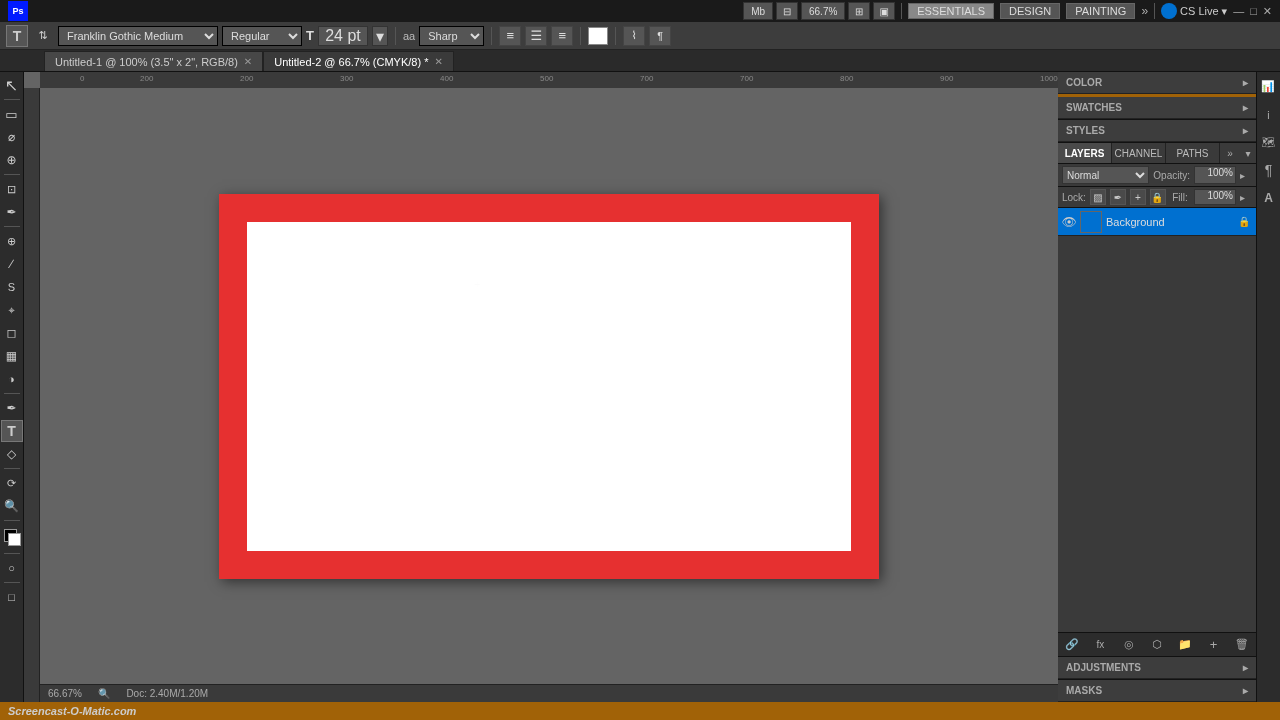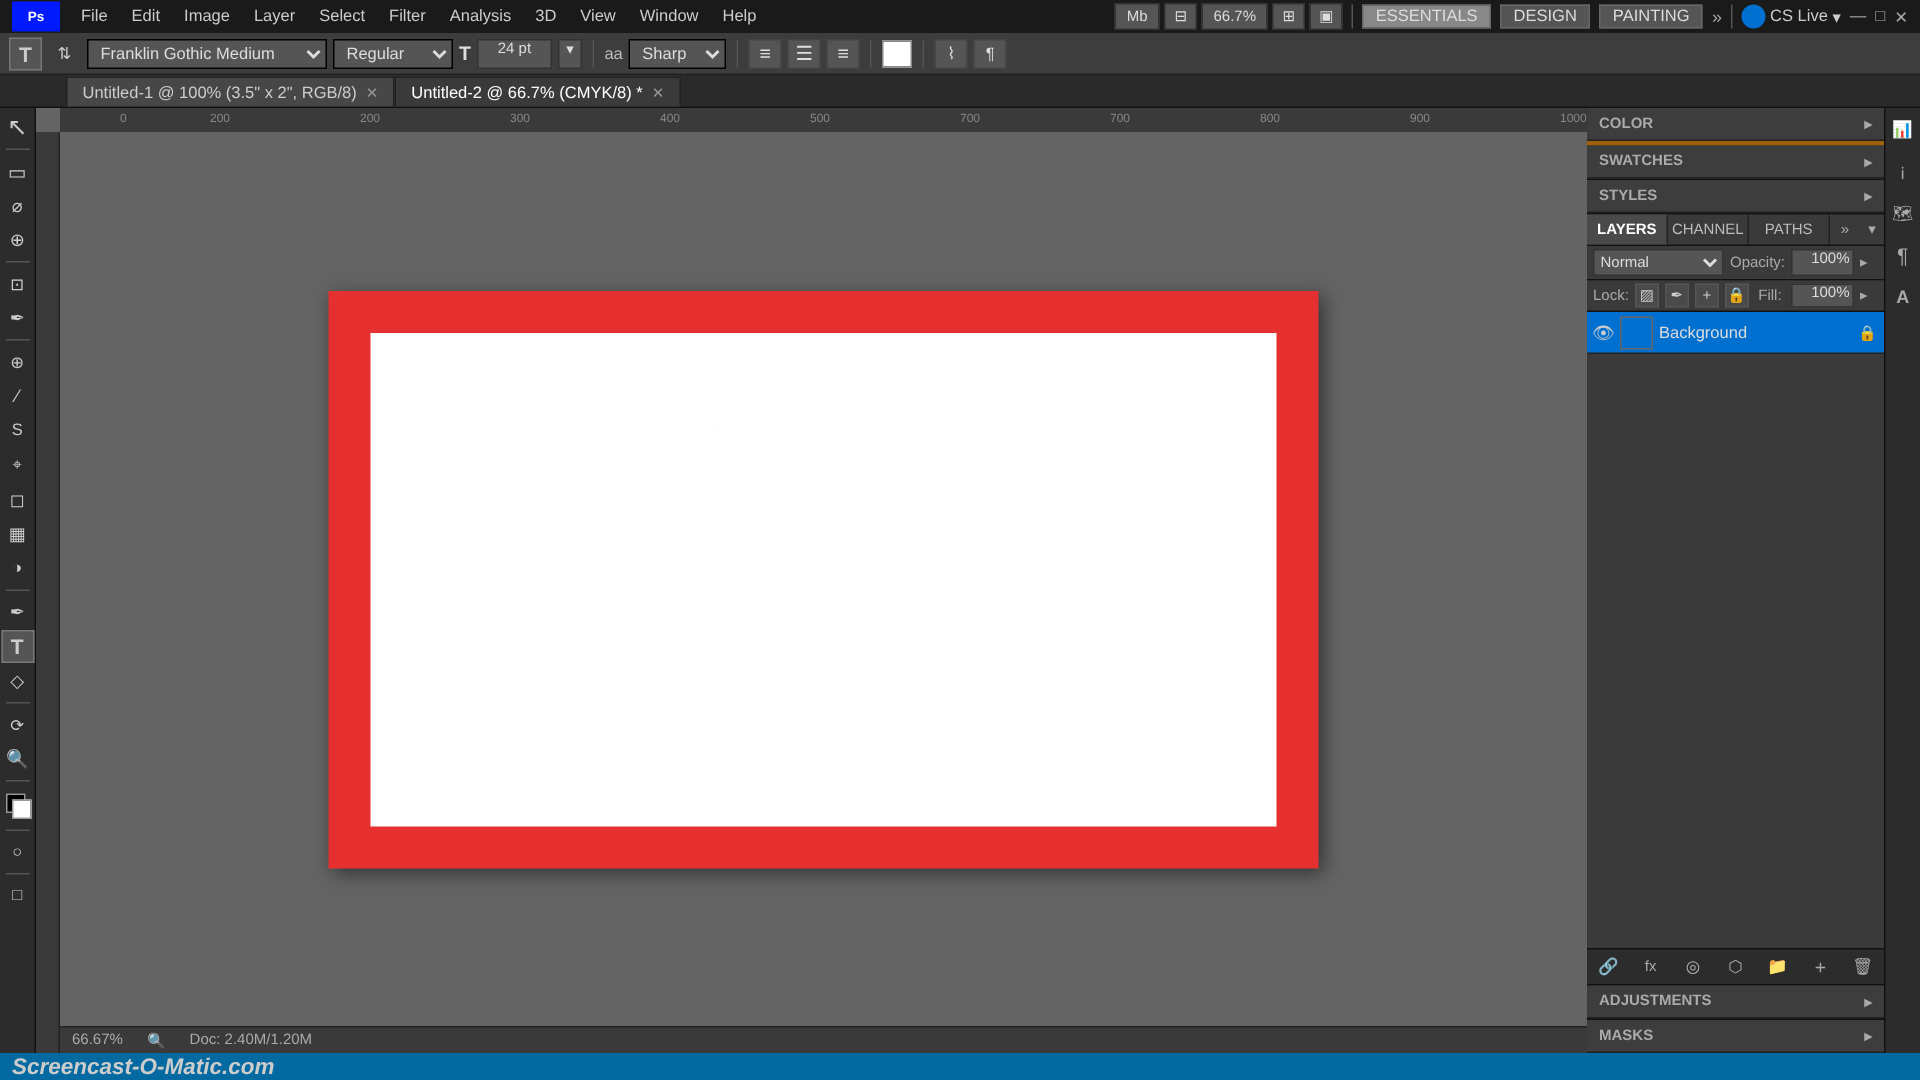--- a/index.html
+++ b/index.html
@@ -1,31 +1,31 @@
 <!DOCTYPE html>
 <html><head>
   <meta charset="utf-8">
   <style>
     * { margin: 0; padding: 0; box-sizing: border-box; }
     body { width: 1280px; height: 720px; overflow: hidden; background: #3c3c3c; font-family: Arial, sans-serif; font-size: 11px; color: #ddd; user-select: none; }
 
     
     #titlebar { width: 100%; height: 22px; background: #1a1a1a; display: flex; align-items: center; justify-content: space-between; padding: 0 8px; }
     #titlebar-left { display: flex; align-items: center; gap: 8px; }
-    #ps-logo { width: 32px; height: 20px; background: #001AFF; display: flex; align-items: center; justify-content: center; font-size: 9px; font-weight: bold; color: white; }
+    #ps-logo { width: 20px; height: 20px; background: #001AFF; display: flex; align-items: center; justify-content: center; font-size: 9px; font-weight: bold; color: white; }
     #titlebar-menus { display: flex; gap: 4px; }
     .menu-item { padding: 2px 6px; font-size: 11px; color: #ccc; cursor: pointer; }
     #titlebar-right { display: flex; align-items: center; gap: 4px; }
     .workspace-btn { background: #555; padding: 1px 8px; font-size: 11px; color: #ddd; cursor: pointer; border: 1px solid #666; }
     .cs-live { display: flex; align-items: center; gap: 3px; font-size: 11px; color: #ccc; }
 
     
     #optionsbar { width: 100%; height: 28px; background: #3d3d3d; border-bottom: 1px solid #222; display: flex; align-items: center; padding: 0 6px; gap: 4px; }
     .opt-select { background: #555; border: 1px solid #000000; color: #ddd; font-size: 11px; height: 20px; padding: 0 4px; }
-    .opt-val { background: #555; border: 1px solid #333; color: #ddd; font-size: 10px; height: 20px; width: 40px; text-align: center; }
+    .opt-val { background: #555; border: 1px solid #333; color: #ddd; font-size: 16px; height: 20px; width: 40px; text-align: center; }
     .opt-sep { width: 1px; height: 18px; background: #555; margin: 0 3px; }
     .align-btn { background: #555; border: 1px solid #444; color: #ddd; width: 22px; height: 20px; display: flex; align-items: center; justify-content: center; cursor: pointer; font-size: 12px; }
     .swatch-box { width: 20px; height: 18px; background: white; border: 1px solid #888; cursor: pointer; }
 
     
     #tabbar { height: 22px; background: #2a2a2a; display: flex; align-items: flex-end; padding-left: 44px; border-bottom: 1px solid #111; }
     .tab { height: 20px; background: #474747; border: 1px solid #222; border-bottom: none; padding: 0 10px; display: flex; align-items: center; font-size: 11px; color: #ccc; cursor: pointer; gap: 6px; }
     .tab.active { background: #3a3a3a; color: white; }
     .tab-close { font-size: 10px; color: #999; cursor: pointer; }
 
@@ -66,47 +66,34 @@
     .layer-row { height: 28px; display: flex; align-items: center; padding: 0 4px; gap: 4px; border-bottom: 1px solid #222; cursor: pointer; }
     .layer-row.selected { background: #0070d0; }
     .layer-eye { width: 14px; height: 14px; display: flex; align-items: center; justify-content: center; font-size: 12px; color: #ccc; cursor: pointer; }
     .layer-thumb { width: 22px; height: 22px; border: 1px solid #666; background: white; flex-shrink: 0; }
     .layer-name { flex: 1; font-size: 11px; color: #ddd; }
     .layer-lock { width: 14px; height: 14px; display: flex; align-items: center; justify-content: center; font-size: 11px; color: #ccc; }
     #layers-footer { height: 24px; background: #2c2c2c; display: flex; align-items: center; justify-content: space-around; border-top: 1px solid #111; }
     .layers-foot-btn { width: 20px; height: 20px; display: flex; align-items: center; justify-content: center; cursor: pointer; color: #aaa; font-size: 13px; }
 
     
-    #screencast-bar { width: 100%; height: 18px; background: #0369a1; display: flex; align-items: center; padding: 0 8px; font-size: 15px; color: #ccc; font-weight: bold; font-style: italic; }
+    #screencast-bar { width: 100%; height: 18px; background: #a16207; display: flex; align-items: center; padding: 0 8px; font-size: 11px; color: #ccc; font-weight: bold; font-style: italic; }
 
     
     #right-side-icons { width: 24px; background: #2c2c2c; display: flex; flex-direction: column; align-items: center; padding-top: 4px; gap: 8px; border-left: 1px solid #111; }
     .r-icon { width: 20px; height: 20px; display: flex; align-items: center; justify-content: center; cursor: pointer; font-size: 12px; color: #aaa; }
 
     .expand-arrow { font-size: 9px; margin-left: auto; color: #888; }
   </style>
 </head>
 <body>
 
 <div id="titlebar">
   <div id="titlebar-left">
     <div id="ps-logo">Ps</div>
-    <div id="titlebar-menus">
-      <span class="menu-item">File</span>
-      <span class="menu-item">Edit</span>
-      <span class="menu-item">Image</span>
-      <span class="menu-item">Layer</span>
-      <span class="menu-item">Select</span>
-      <span class="menu-item">Filter</span>
-      <span class="menu-item">Analysis</span>
-      <span class="menu-item">3D</span>
-      <span class="menu-item">View</span>
-      <span class="menu-item">Window</span>
-      <span class="menu-item">Help</span>
-    </div>
   </div>
   <div id="titlebar-right" style="display:flex;align-items:center;gap:6px;">
     <div style="display:flex;align-items:center;gap:3px;">
       <div class="opt-val" style="width:30px;height:18px;background:#555;border:1px solid #333;display:flex;align-items:center;justify-content:center;font-size:10px;">Mb</div>
       <div class="opt-val" style="width:22px;height:18px;background:#555;border:1px solid #333;display:flex;align-items:center;justify-content:center;font-size:10px;">⊟</div>
       <div class="opt-val" style="width:44px;height:18px;background:#555;border:1px solid #333;display:flex;align-items:center;justify-content:center;font-size:10px;">66.7%</div>
       <div class="opt-val" style="width:22px;height:18px;background:#555;border:1px solid #333;display:flex;align-items:center;justify-content:center;font-size:10px;">⊞</div>
       <div class="opt-val" style="width:22px;height:18px;background:#555;border:1px solid #333;display:flex;align-items:center;justify-content:center;font-size:10px;">▣</div>
     </div>
     <div style="width:1px;height:16px;background:#555;"></div>

